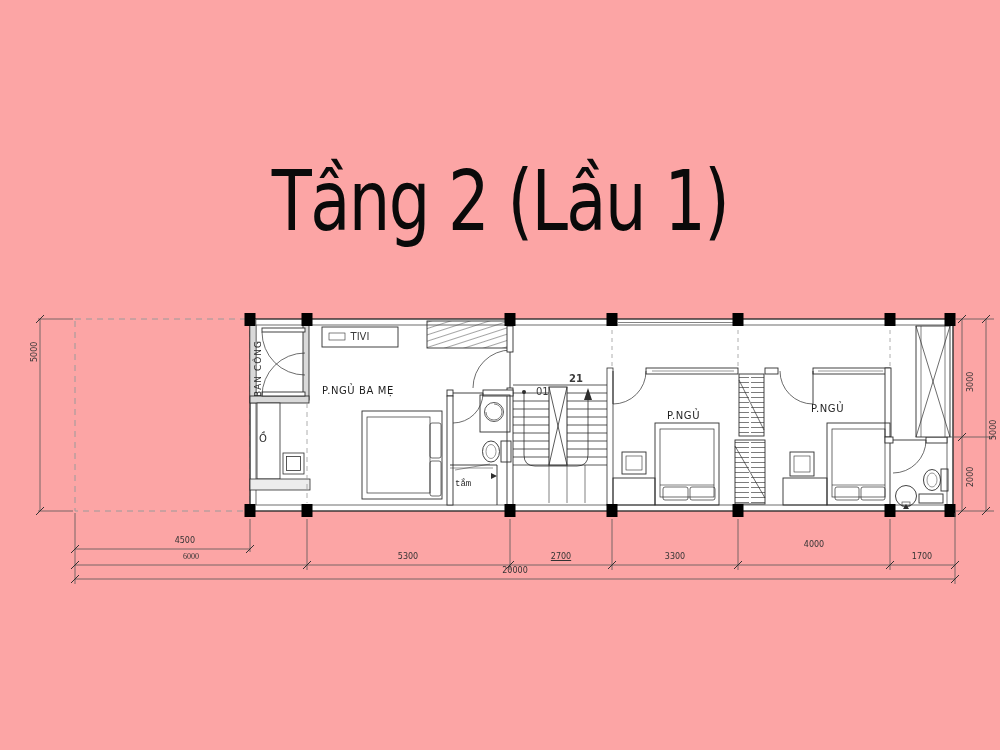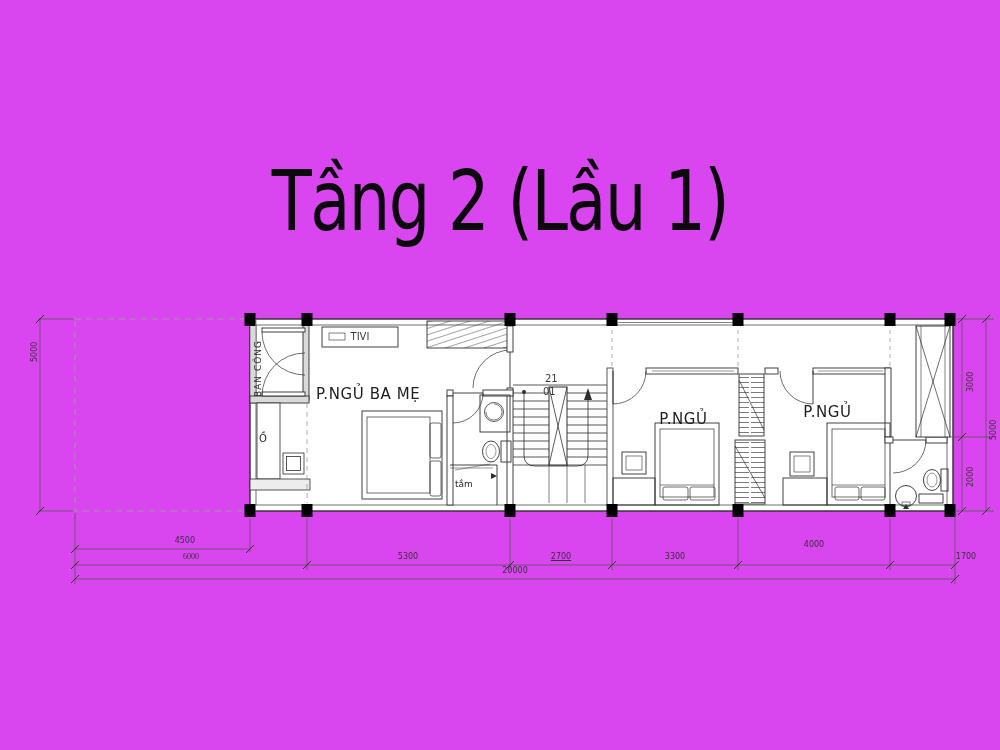--- a/index.html
+++ b/index.html
@@ -1,25 +1,25 @@
 <!DOCTYPE html>
 <html><head>
 <meta charset="utf-8">
 <style>
   html,body{margin:0;padding:0;width:1000px;height:750px;background:#ffffff;overflow:hidden;}
   body{font-family:"DejaVu Sans", sans-serif;position:relative;}
-  .page{position:absolute;inset:0;background:#d946ef;}
+  .page{position:absolute;inset:0;background:#fca5a5;}
   .title{
     position:absolute;left:0;top:146px;width:1000px;text-align:center;
     font-size:84px;line-height:110px;color:#0a0a0a;font-weight:400;
     letter-spacing:-2px;transform:scaleX(0.78);white-space:nowrap;
   }
   svg{position:absolute;left:0;top:0;}
   .lbl{position:absolute;color:#222;white-space:nowrap;}
-  .room{font-size:15px;letter-spacing:0.6px;color:#1d1d1d;}
+  .room{font-size:10px;letter-spacing:0.6px;color:#1d1d1d;}
   .small{font-size:9px;color:#2a2a2a;}
   .tiny{font-size:10px;color:#3a3a3a;}
   .dim{font-size:8px;color:#333;text-align:center;}
   .rot{transform:rotate(-90deg);transform-origin:0 0;}
   .ctr{text-align:center;}
 </style>
 </head>
 <body>
 
 <div class="page">
@@ -280,33 +280,33 @@
         <line x1="982" y1="323" x2="990" y2="315"></line>
           <line x1="982" y1="515" x2="990" y2="507"></line>
       </g>
     </g>
   </svg>
 
   <span class="lbl small rot" style="left:253px;top:397px;letter-spacing:1px;">BAN CÔNG</span>
   <span class="lbl room ctr" style="left:316px;top:385px;width:84px;">P.NGỦ BA MẸ</span>
   <span class="lbl tiny ctr" style="left:332px;top:331px;width:56px;">TIVI</span>
   <span class="lbl small" style="left:259px;top:433px;font-size:10px;">Ồ</span>
-  <span class="lbl small" style="left:455px;top:479px;">tắm</span>
-  <span class="lbl tiny" style="left:536px;top:386px;margin-left:7px;">01</span>
-  <span class="lbl tiny" style="left:545px;top:373px;">21</span>
+  <span class="lbl small" style="left:455px;top:479px;font-family:Liberation Mono, monospace;">tắm</span>
+  <span class="lbl tiny" style="left:536px;top:386px;">01</span>
+  <span class="lbl tiny" style="left:569px;top:373px;font-weight:bold;">21</span>
   <span class="lbl room ctr" style="left:656px;top:410px;width:55px;">P.NGỦ</span>
   <span class="lbl room ctr" style="left:800px;top:403px;width:55px;">P.NGỦ</span>
 
   <span class="lbl dim" style="left:130px;top:536px;width:65px;text-align:right;">4500</span>
   <span class="lbl dim" style="left:159px;top:552px;width:64px;font-family:Liberation Serif, serif;">6000</span>
   <span class="lbl dim" style="left:376px;top:552px;width:64px;">5300</span>
   <span class="lbl dim" style="left:529px;top:552px;width:64px;text-decoration:underline;">2700</span>
   <span class="lbl dim" style="left:643px;top:552px;width:64px;">3300</span>
   <span class="lbl dim" style="left:782px;top:540px;width:64px;">4000</span>
-  <span class="lbl dim" style="left:890px;top:552px;width:64px;padding-left:44px;">1700</span>
+  <span class="lbl dim" style="left:890px;top:552px;width:64px;">1700</span>
   <span class="lbl dim" style="left:483px;top:566px;width:64px;">20000</span>
 
   <span class="lbl dim rot" style="left:30px;top:362px;">5000</span>
   <span class="lbl dim rot" style="left:966px;top:392px;">3000</span>
   <span class="lbl dim rot" style="left:966px;top:487px;">2000</span>
   <span class="lbl dim rot" style="left:989px;top:440px;">5000</span>
 
 </div>
 
 </body></html>

